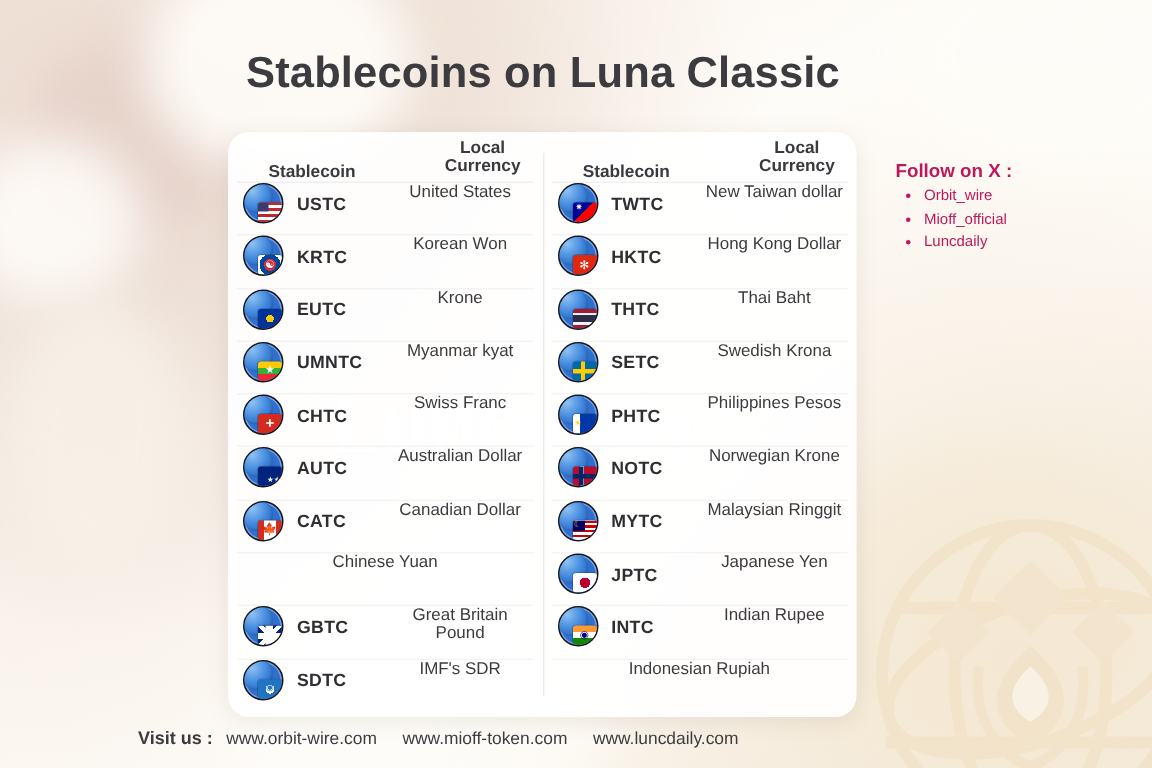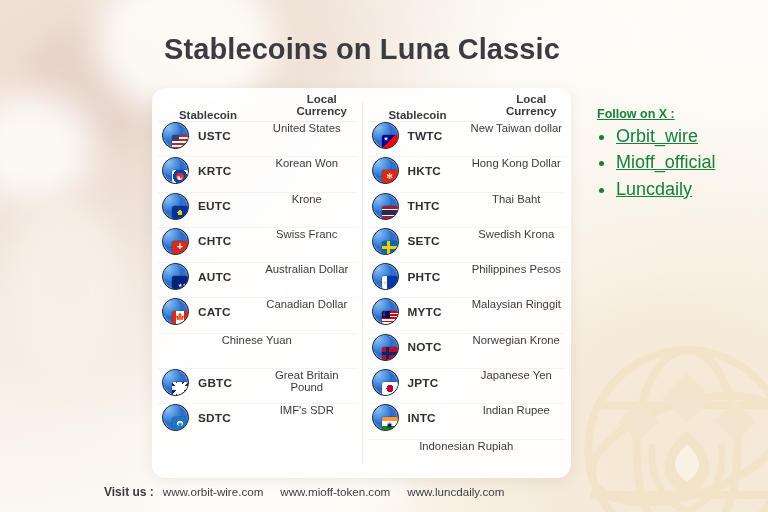--- a/index.html
+++ b/index.html
@@ -135,28 +135,28 @@
     position:absolute; right:0px; bottom:0px;
     width:16px; height:13px;
     border-radius:2px;
     box-shadow: 0 0 0 .5px rgba(0,0,0,.25);
     overflow:hidden;
   }
 
   
   .follow {
     position:absolute; left:597px; top:107px;
-    font-size:12.5px; color:#15803d;text-decoration:underline;
+    font-size:12.5px; color:#be185d;
   }
   .follow-title { font-weight:700; margin-bottom:3px; }
   .follow ul { margin:0; padding-left:19px; }
-  .follow li { margin:2px 0; line-height:1.35; font-size:18px; }
-
-  
-  .footer { position:absolute; left:104px; bottom:12px; display:flex; align-items:flex-start; gap:9px; }
+  .follow li { margin:2px 0; line-height:1.35; font-size:10px; }
+
+  
+  .footer { position:absolute; left:92px; bottom:12px; display:flex; align-items:center; gap:9px; }
   .footer-label { font-size:12px; font-weight:700; color:#3b3b3f; padding-bottom:1px; }
   .footer-links { display:flex; gap:17px; }
   .footer-link { font-size:11.6px; color:#3d3d41; }
 </style>
 </head>
 <body>
 
 <div class="bg-layer">
   <div class="bg-base"></div>
   <div class="blob blob-a"></div>
@@ -243,20 +243,32 @@
                 </span>
               </span>
               <span class="ticker">EUTC</span>
             </div>
             <div class="cell-cur">Krone</div>
           </div>
           <div class="trow">
             <div class="cell-coin">
               <span class="coin-icon">
                 <span class="globe"></span>
+                <span class="flag" style="background:linear-gradient(#fecb00 33%,#34b233 33% 66%,#ea2839 66%)">
+                  <span style="position:absolute;left:50%;top:50%;transform:translate(-50%,-50%);color:#fff;font-size:7px;line-height:1">★</span>
+                </span>
+              </span>
+              <span class="ticker">UMNTC</span>
+            </div>
+            <div class="cell-cur">Myanmar kyat</div>
+          </div>
+          <div class="trow">
+            <div class="cell-coin">
+              <span class="coin-icon">
+                <span class="globe"></span>
                 <span class="flag" style="background:#d52b1e">
                   <span style="position:absolute;left:50%;top:50%;transform:translate(-50%,-50%);color:#fff;font-size:10px;font-weight:900;line-height:1">+</span>
                 </span>
               </span>
               <span class="ticker">CHTC</span>
             </div>
             <div class="cell-cur">Swiss Franc</div>
           </div>
           <div class="trow">
             <div class="cell-coin">
@@ -373,40 +385,40 @@
                 </span>
               </span>
               <span class="ticker">PHTC</span>
             </div>
             <div class="cell-cur">Philippines Pesos</div>
           </div>
           <div class="trow">
             <div class="cell-coin">
               <span class="coin-icon">
                 <span class="globe"></span>
+                <span class="flag" style="background:linear-gradient(90deg,#ba0c2f 0 30%,#fff 30% 45%,#ba0c2f 45%)">
+                  <span style="position:absolute;inset:0;background:linear-gradient(#002868,#002868) 0 50%/100% 3px no-repeat,linear-gradient(#002868,#002868) 36% 0/3px 100% no-repeat;"></span>
+                </span>
+              </span>
+              <span class="ticker">NOTC</span>
+            </div>
+            <div class="cell-cur">Norwegian Krone</div>
+          </div>
+          <div class="trow">
+            <div class="cell-coin">
+              <span class="coin-icon">
+                <span class="globe"></span>
                 <span class="flag" style="background:repeating-linear-gradient(#cc0001 0 1.6px,#fff 1.6px 3.2px)">
                   <span style="position:absolute;left:0;top:0;width:8px;height:7px;background:#010066;"></span>
                   <span style="position:absolute;left:1px;top:0px;color:#ffcc00;font-size:6px;line-height:1">☾</span>
                 </span>
               </span>
               <span class="ticker">MYTC</span>
             </div>
             <div class="cell-cur">Malaysian Ringgit</div>
-          </div>
-          <div class="trow">
-            <div class="cell-coin">
-              <span class="coin-icon">
-                <span class="globe"></span>
-                <span class="flag" style="background:linear-gradient(90deg,#ba0c2f 0 30%,#fff 30% 45%,#ba0c2f 45%)">
-                  <span style="position:absolute;inset:0;background:linear-gradient(#002868,#002868) 0 50%/100% 3px no-repeat,linear-gradient(#002868,#002868) 36% 0/3px 100% no-repeat;"></span>
-                </span>
-              </span>
-              <span class="ticker">NOTC</span>
-            </div>
-            <div class="cell-cur">Norwegian Krone</div>
           </div>
           <div class="trow">
             <div class="cell-coin">
               <span class="coin-icon">
                 <span class="globe"></span>
                 <span class="flag" style="background:radial-gradient(circle at 50% 50%, #bc002d 0 3.5px, #fff 3.5px)"></span>
               </span>
               <span class="ticker">JPTC</span>
             </div>
             <div class="cell-cur">Japanese Yen</div>

